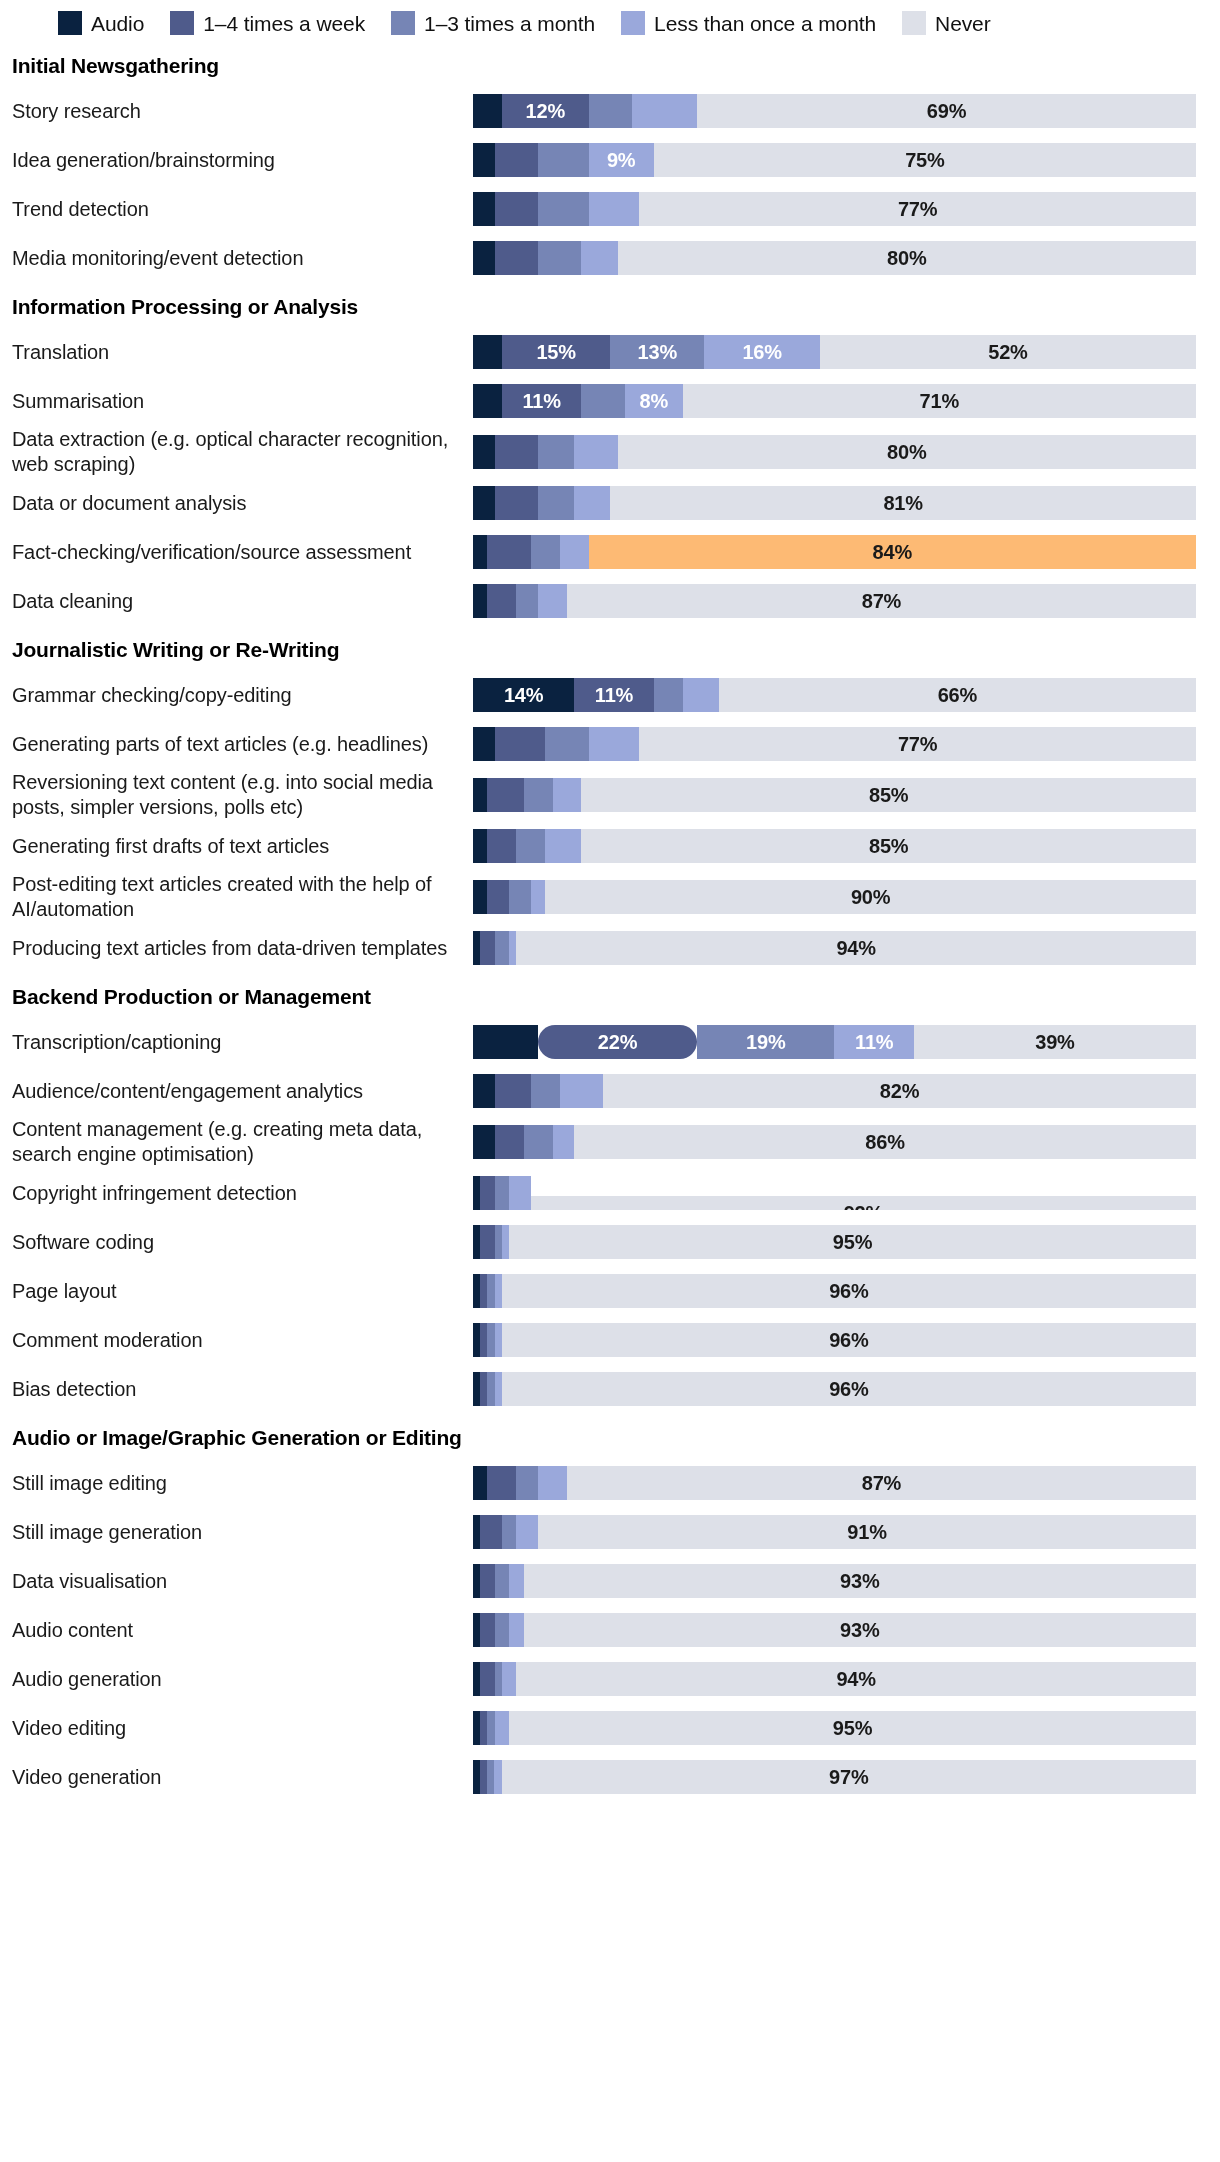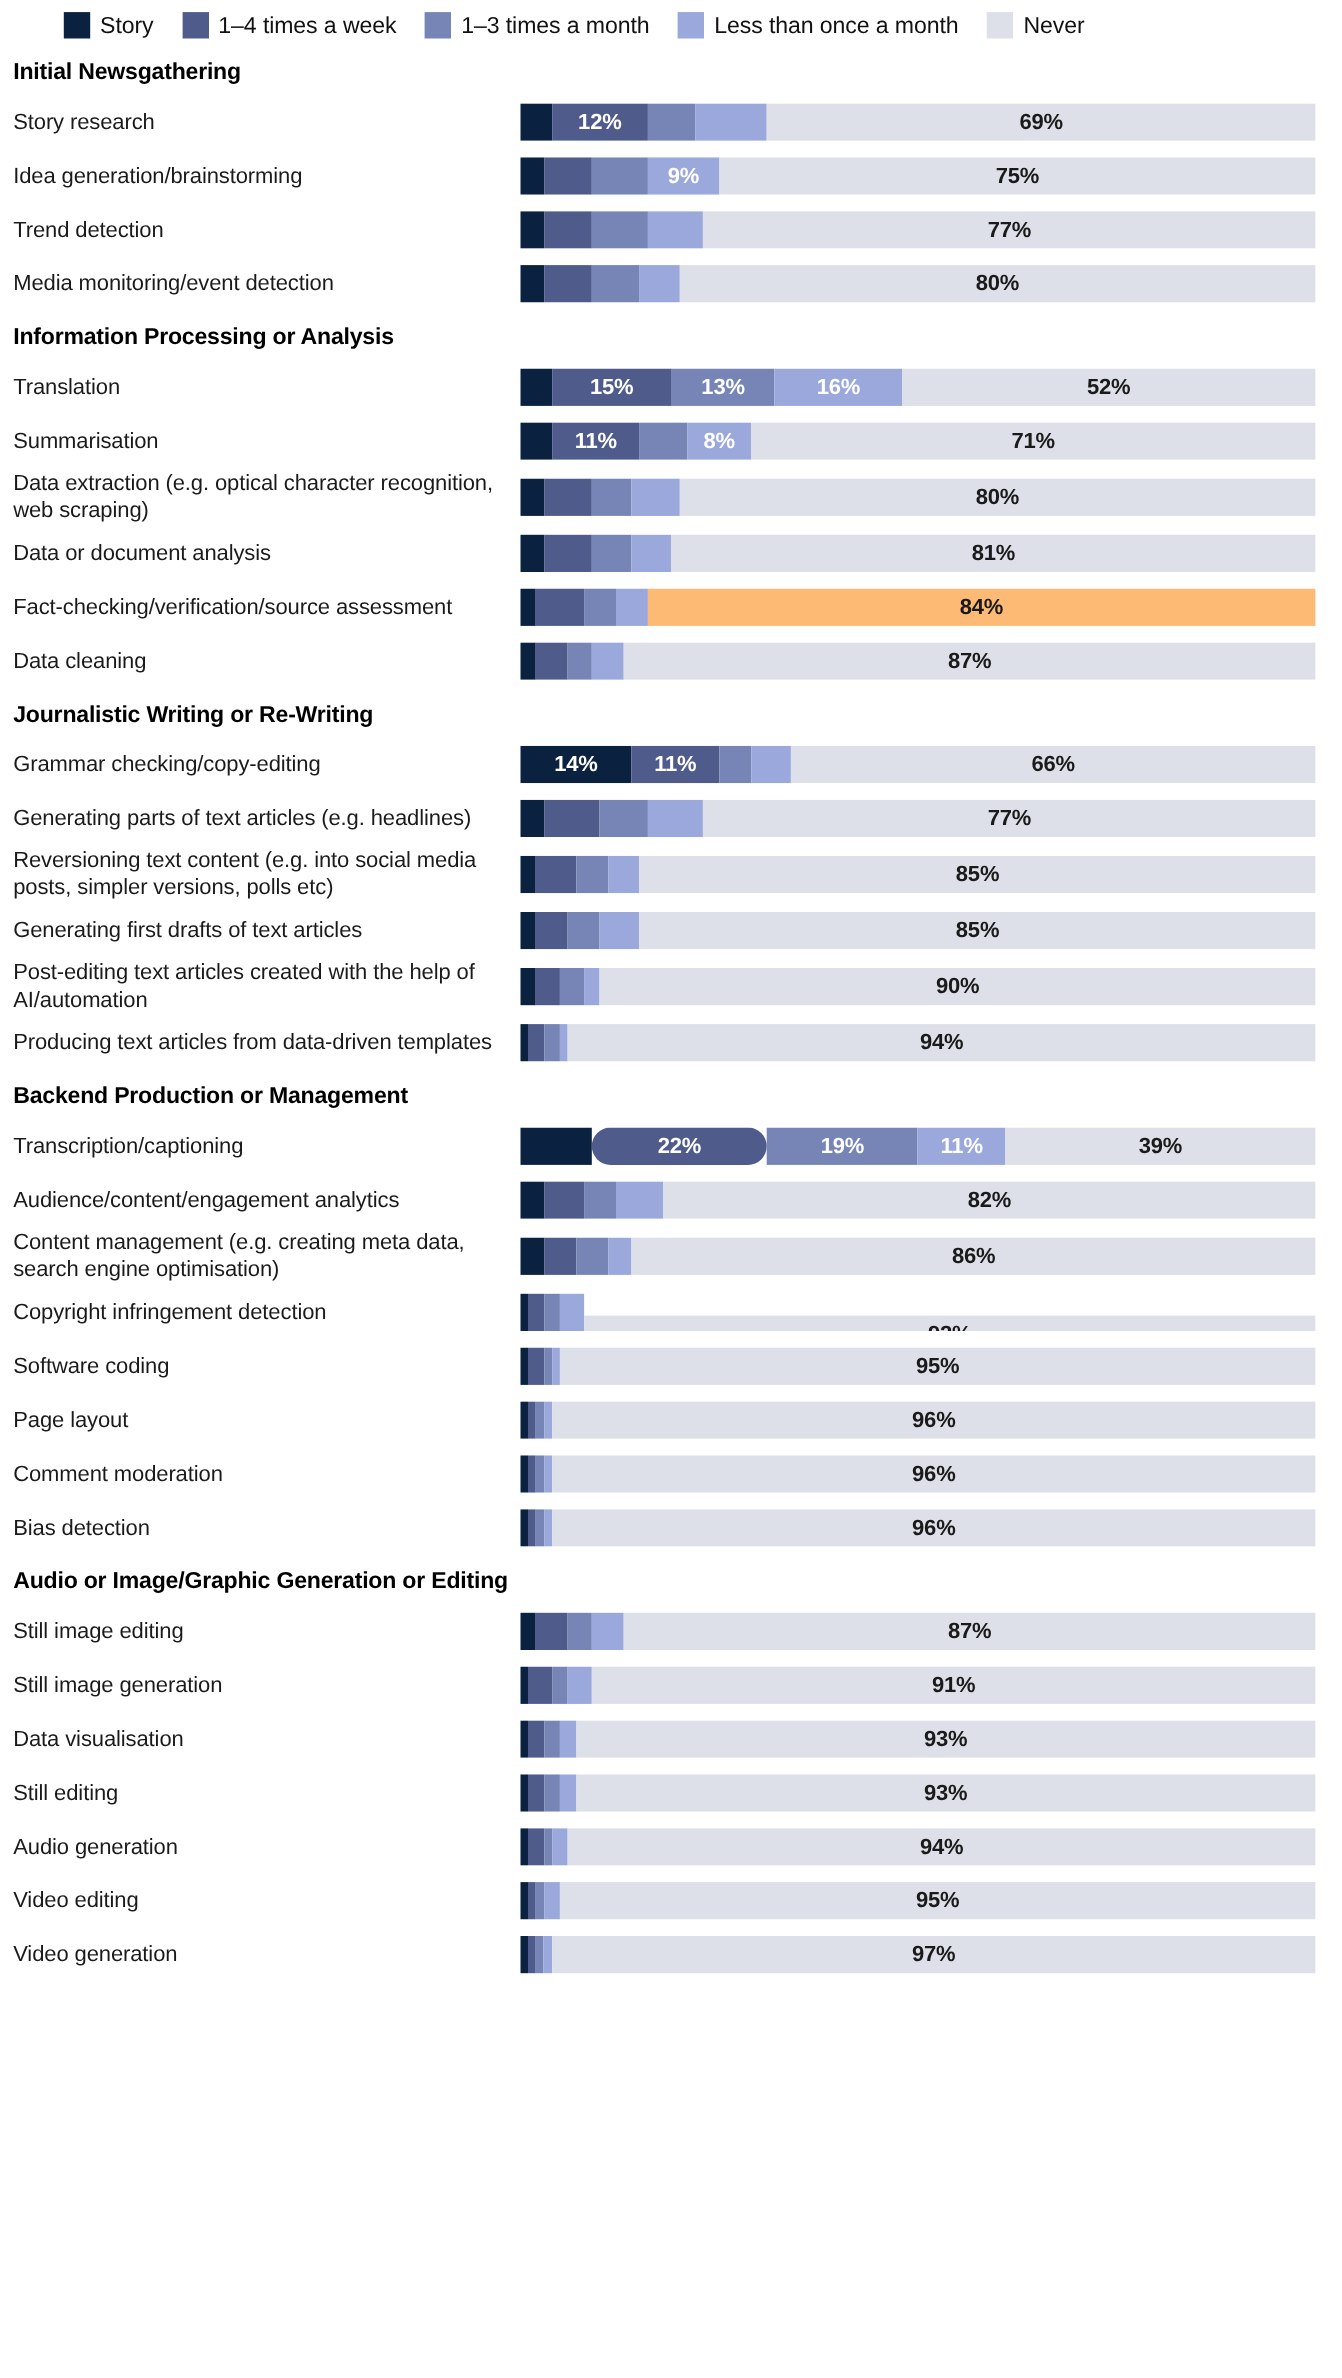--- a/index.html
+++ b/index.html
@@ -116,21 +116,21 @@
     color: #1a1a1a;
   }
 </style>
 </head>
 <body>
 
 <div id="chart-root">
   <div class="legend">
       <div class="legend-item">
         <span class="legend-swatch" style="background: rgb(10, 34, 64);"></span>
-        <span class="legend-label">Story</span>
+        <span class="legend-label">Audio</span>
       </div>
       <div class="legend-item">
         <span class="legend-swatch" style="background: rgb(79, 91, 139);"></span>
         <span class="legend-label">1–4 times a week</span>
       </div>
       <div class="legend-item">
         <span class="legend-swatch" style="background: rgb(118, 133, 181);"></span>
         <span class="legend-label">1–3 times a month</span>
       </div>
       <div class="legend-item">
@@ -691,21 +691,21 @@
             </div>
             <div class="seg" style="background: rgb(154, 168, 219); width: 2%;">
               <span class="seg-label"></span>
             </div>
             <div class="seg never" style="background: rgb(221, 224, 232); width: 93%;">
               <span class="seg-label">93%</span>
             </div>
           </div>
         </div>
         <div class="row">
-          <div class="row-label">Still editing</div>
+          <div class="row-label">Audio content</div>
           <div class="row-bar">
             <div class="seg" style="background: rgb(10, 34, 64); width: 1%;">
               <span class="seg-label"></span>
             </div>
             <div class="seg" style="background: rgb(79, 91, 139); width: 2%;">
               <span class="seg-label"></span>
             </div>
             <div class="seg" style="background: rgb(118, 133, 181); width: 2%;">
               <span class="seg-label"></span>
             </div>

